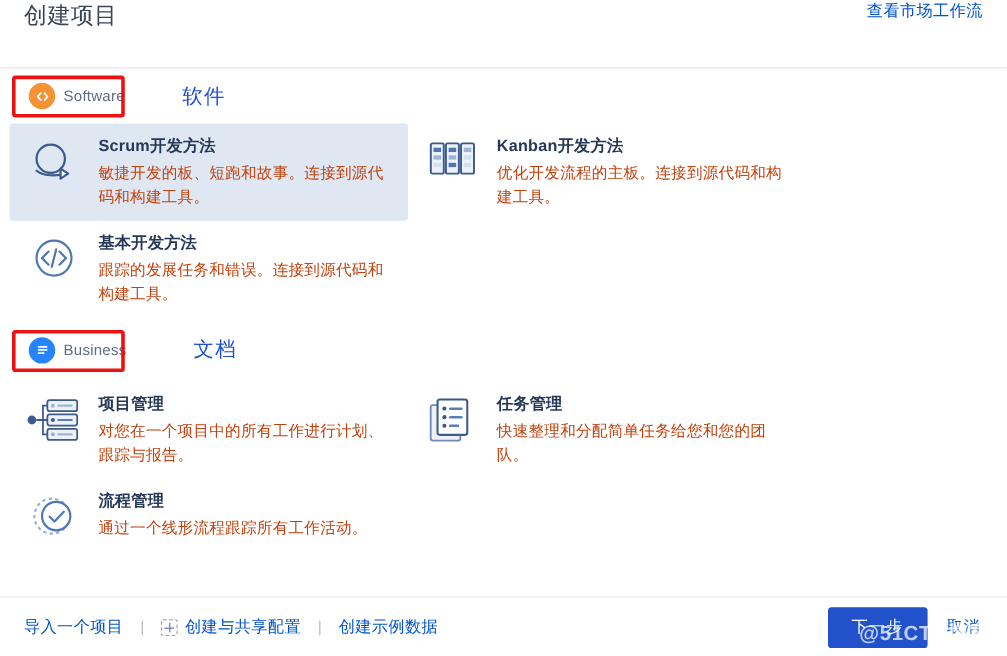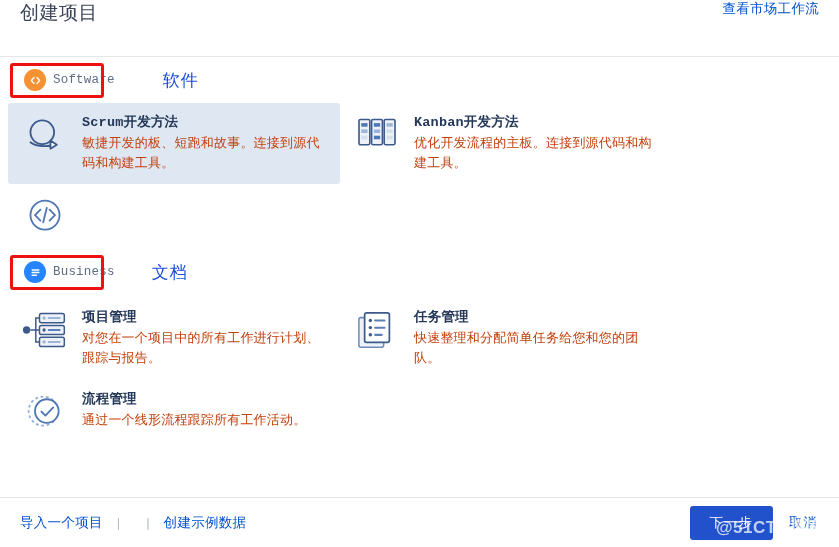--- a/index.html
+++ b/index.html
@@ -36,21 +36,20 @@
     cursor: pointer;
     letter-spacing: 0.3px;
   }
 
   
   .content {
     position: relative;
     height: 440px;
     padding: 0 0 0 0;
     overflow: hidden;
-    font-family: Liberation Mono, monospace;
   }
 
   
   .cat-row {
     display: flex;
     align-items: center;
     position: relative;
   }
   .cat-badge {
     display: inline-flex;
@@ -293,36 +292,40 @@
 
     <div class="tpl-card">
       <div class="tpl-icon">
         <svg width="44" height="40" viewBox="0 0 48 44" aria-hidden="true">
           <circle cx="24" cy="21" r="16" fill="none" stroke="#4f77b5" stroke-width="2"></circle>
           <path d="M19 15l-6 6 6 6" fill="none" stroke="#4f77b5" stroke-width="2" stroke-linecap="round" stroke-linejoin="round"></path>
           <path d="M29 15l6 6-6 6" fill="none" stroke="#4f77b5" stroke-width="2" stroke-linecap="round" stroke-linejoin="round"></path>
           <path d="M26 13l-4 16" fill="none" stroke="#4f77b5" stroke-width="2" stroke-linecap="round"></path>
         </svg>
       </div>
+      <div class="tpl-body">
+        <div class="tpl-title">基本开发方法</div>
+        <div class="tpl-desc">跟踪的发展任务和错误。连接到源代码和构建工具。</div>
+      </div>
     </div>
   </div>
 
   <div class="cat-row" style="height:52px; padding-left:14px;">
     <div class="cat-badge">
       <span class="icon-business">
         <svg width="13" height="13" viewBox="0 0 16 16" aria-hidden="true">
           <rect x="3" y="4" width="10" height="1.8" rx="0.9" fill="#ffffff"></rect>
           <rect x="3" y="7.2" width="10" height="1.8" rx="0.9" fill="#ffffff"></rect>
           <rect x="3" y="10.4" width="7" height="1.8" rx="0.9" fill="#ffffff"></rect>
         </svg>
       </span>
       <span class="cat-badge-label">Business</span>
     </div>
     <div class="annot-box" style="left:10px; top:9px; width:94px; height:35px;"></div>
-    <div class="annot-text" style="margin-left:25px;">文档</div>
+    <div class="annot-text" style="margin-left:44px;">文档</div>
   </div>
 
   <div class="tpl-grid" style="padding-left:8px;">
 
     <div class="tpl-card">
       <div class="tpl-icon">
         <svg width="46" height="40" viewBox="0 0 50 42" aria-hidden="true">
           <circle cx="5" cy="21" r="4" fill="#3c5a8c"></circle>
           <path d="M9 21h6M15 21V8h4M15 21h4M15 21v13h4" fill="none" stroke="#3c5a8c" stroke-width="1.6"></path>
           <rect x="19" y="3" width="27" height="10" rx="2" fill="#eef2f8" stroke="#3c5a8c" stroke-width="1.6"></rect>
@@ -376,20 +379,24 @@
     </div>
   </div>
 </div>
 
 <div class="footer">
   <div class="footer-links">
     <span class="footer-link">
       <span>导入一个项目</span>
     </span>
     <span class="footer-sep">|</span>
+    <span class="footer-link">
+      <span class="dashed-plus"></span>
+      <span>创建与共享配置</span>
+    </span>
     <span class="footer-sep">|</span>
     <span class="footer-link">
       <span>创建示例数据</span>
     </span>
   </div>
   <div class="footer-actions">
     <button class="btn-primary">下一步</button>
     <button class="btn-link">取消</button>
   </div>
 </div>

